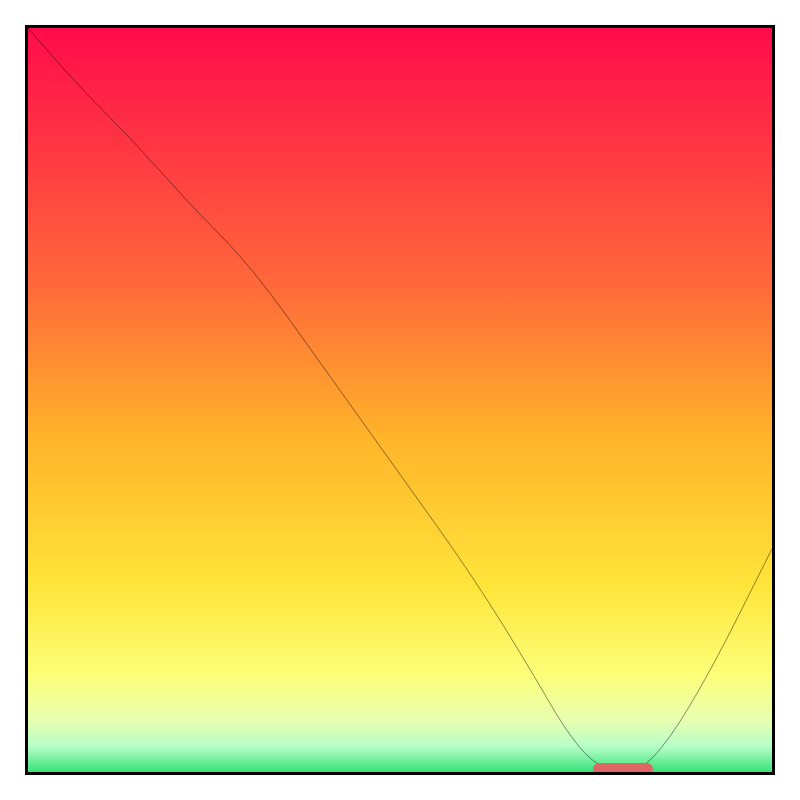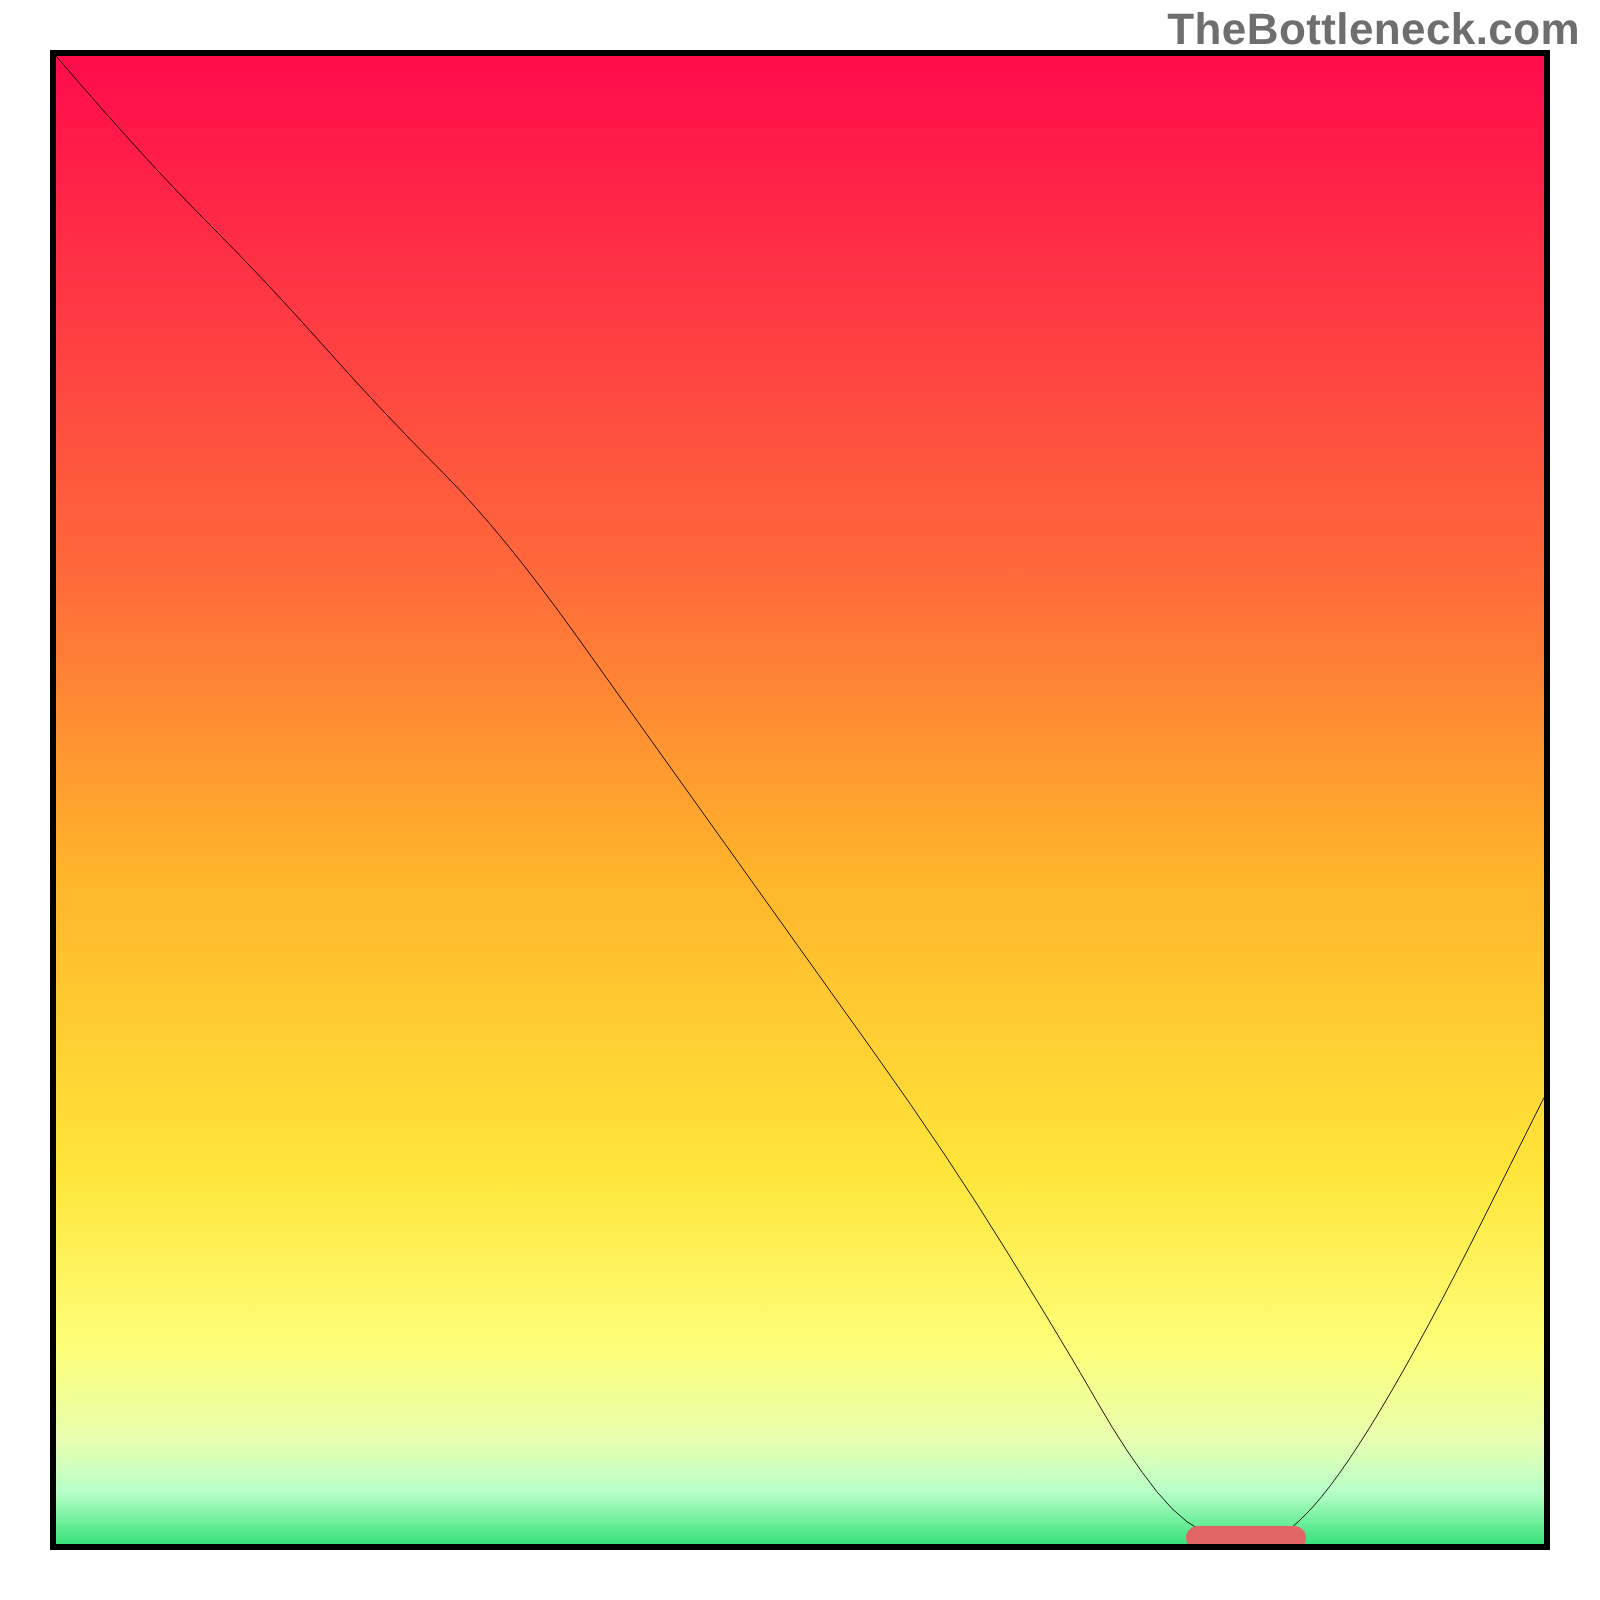--- a/index.html
+++ b/index.html
@@ -45,21 +45,20 @@
     position: absolute;
     height: 12px;
     border-radius: 6px;
     background: #e06666;
   }
 </style>
 </head>
 <body>
 
 <div class="wrap">
-  <div class="watermark">TheBottleneck.com</div>
 
   <div class="plot">
 
     <svg id="bg-svg" viewBox="0 0 100 100" preserveAspectRatio="none">
       <defs>
         <linearGradient id="grad" x1="0" y1="0" x2="0" y2="1">
             <stop offset="0%" stop-color="#ff0b4b"></stop>
             <stop offset="35%" stop-color="#ff6a3a"></stop>
             <stop offset="55.00000000000001%" stop-color="#ffb42a"></stop>
             <stop offset="75%" stop-color="#ffe53a"></stop>

